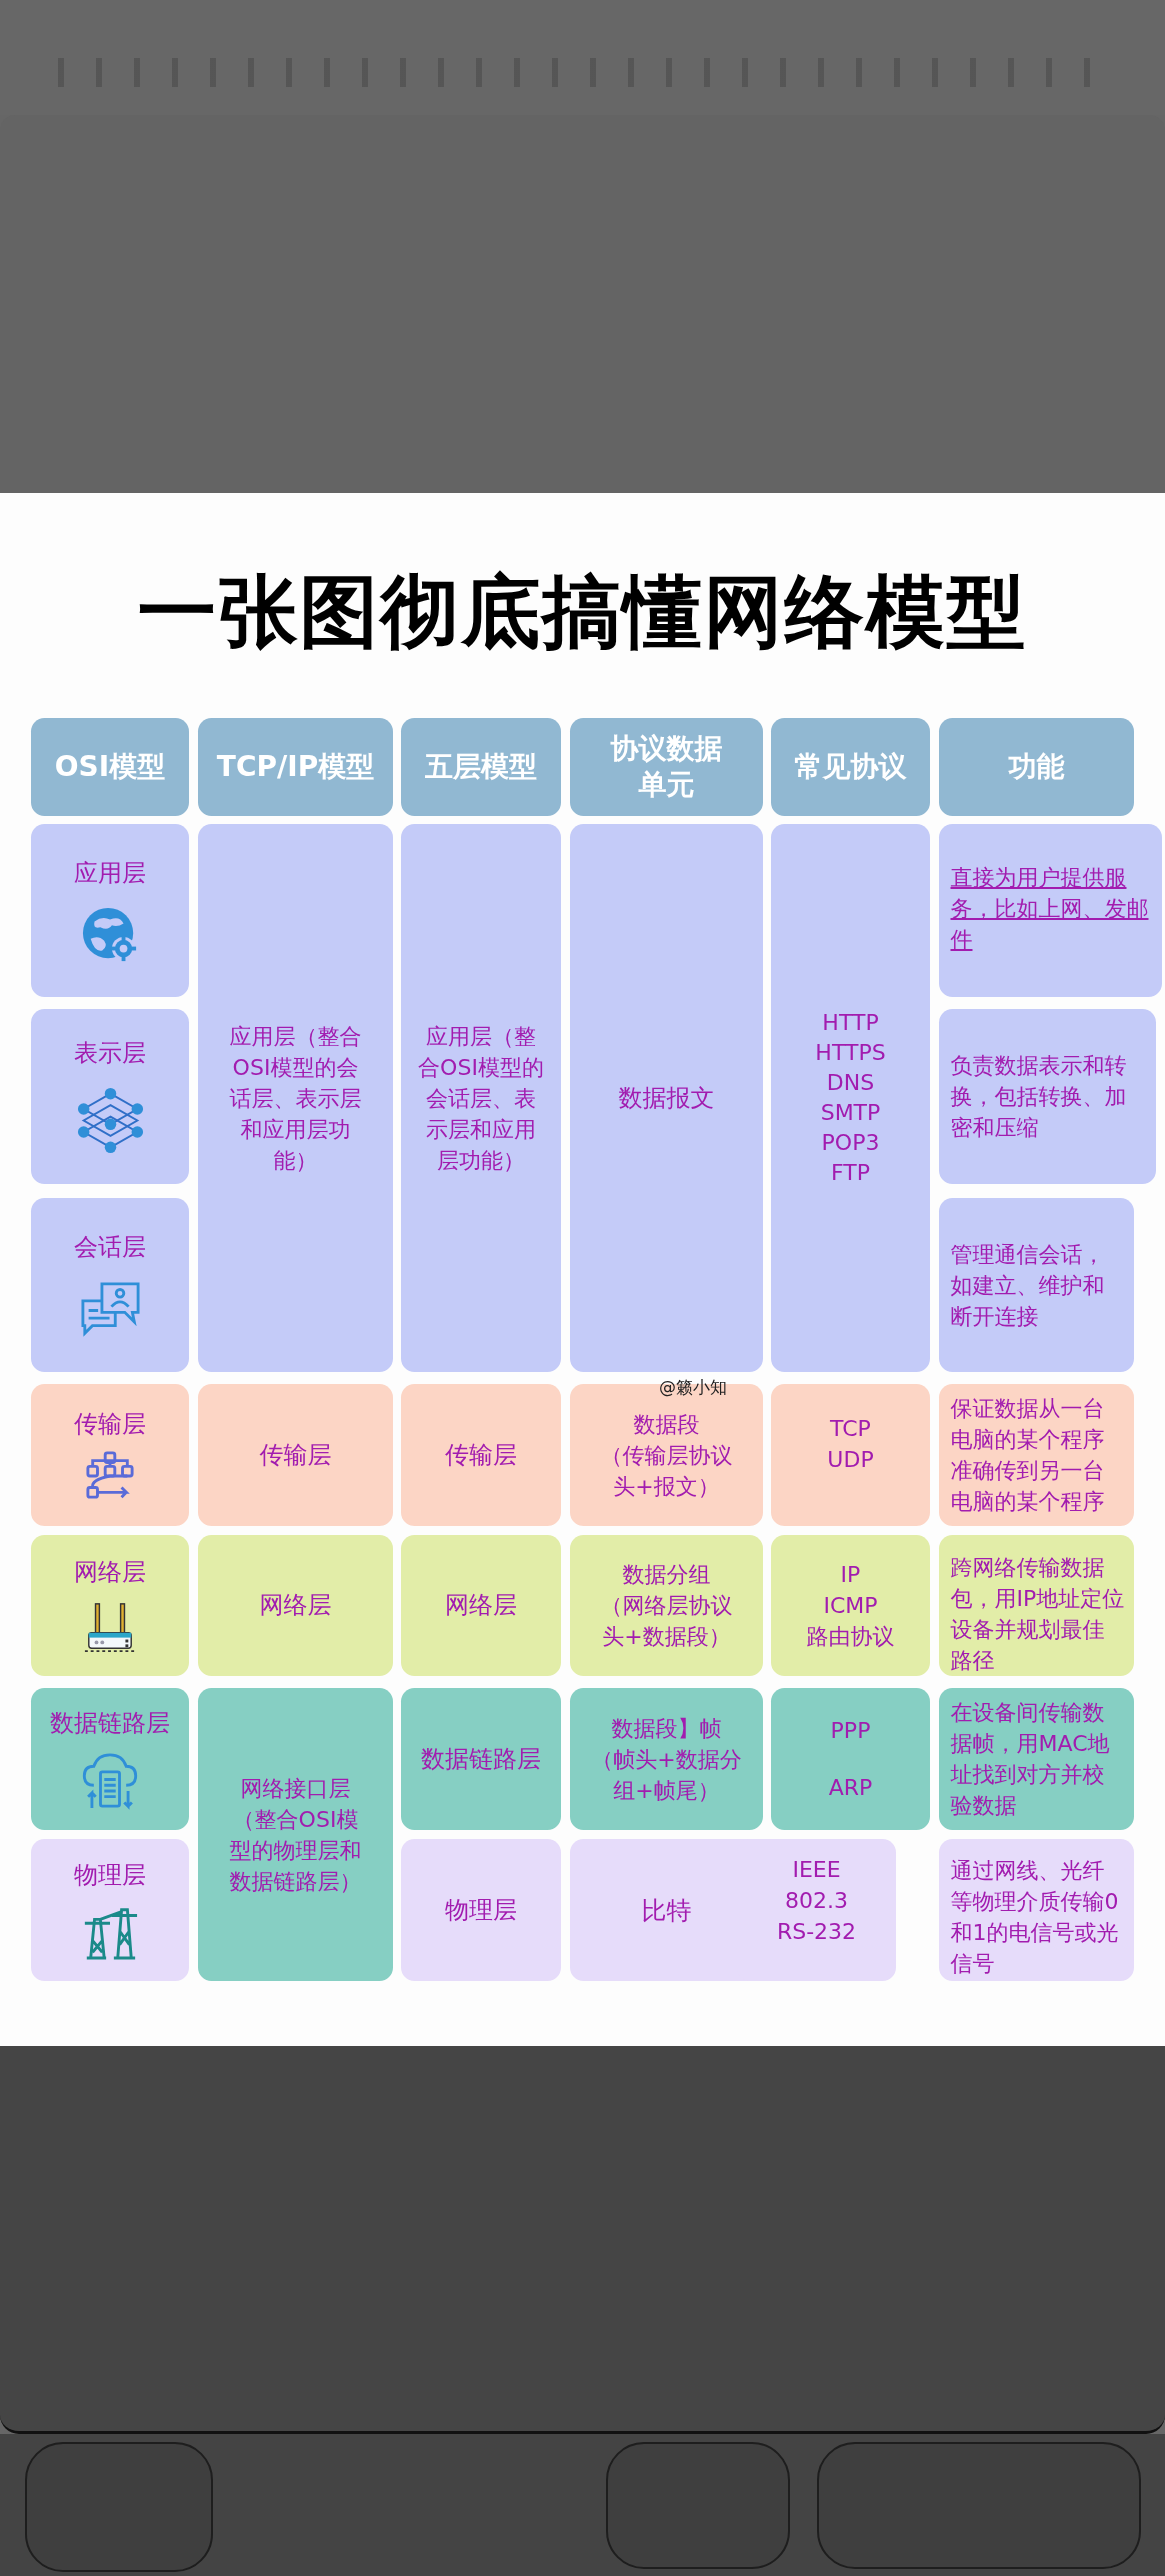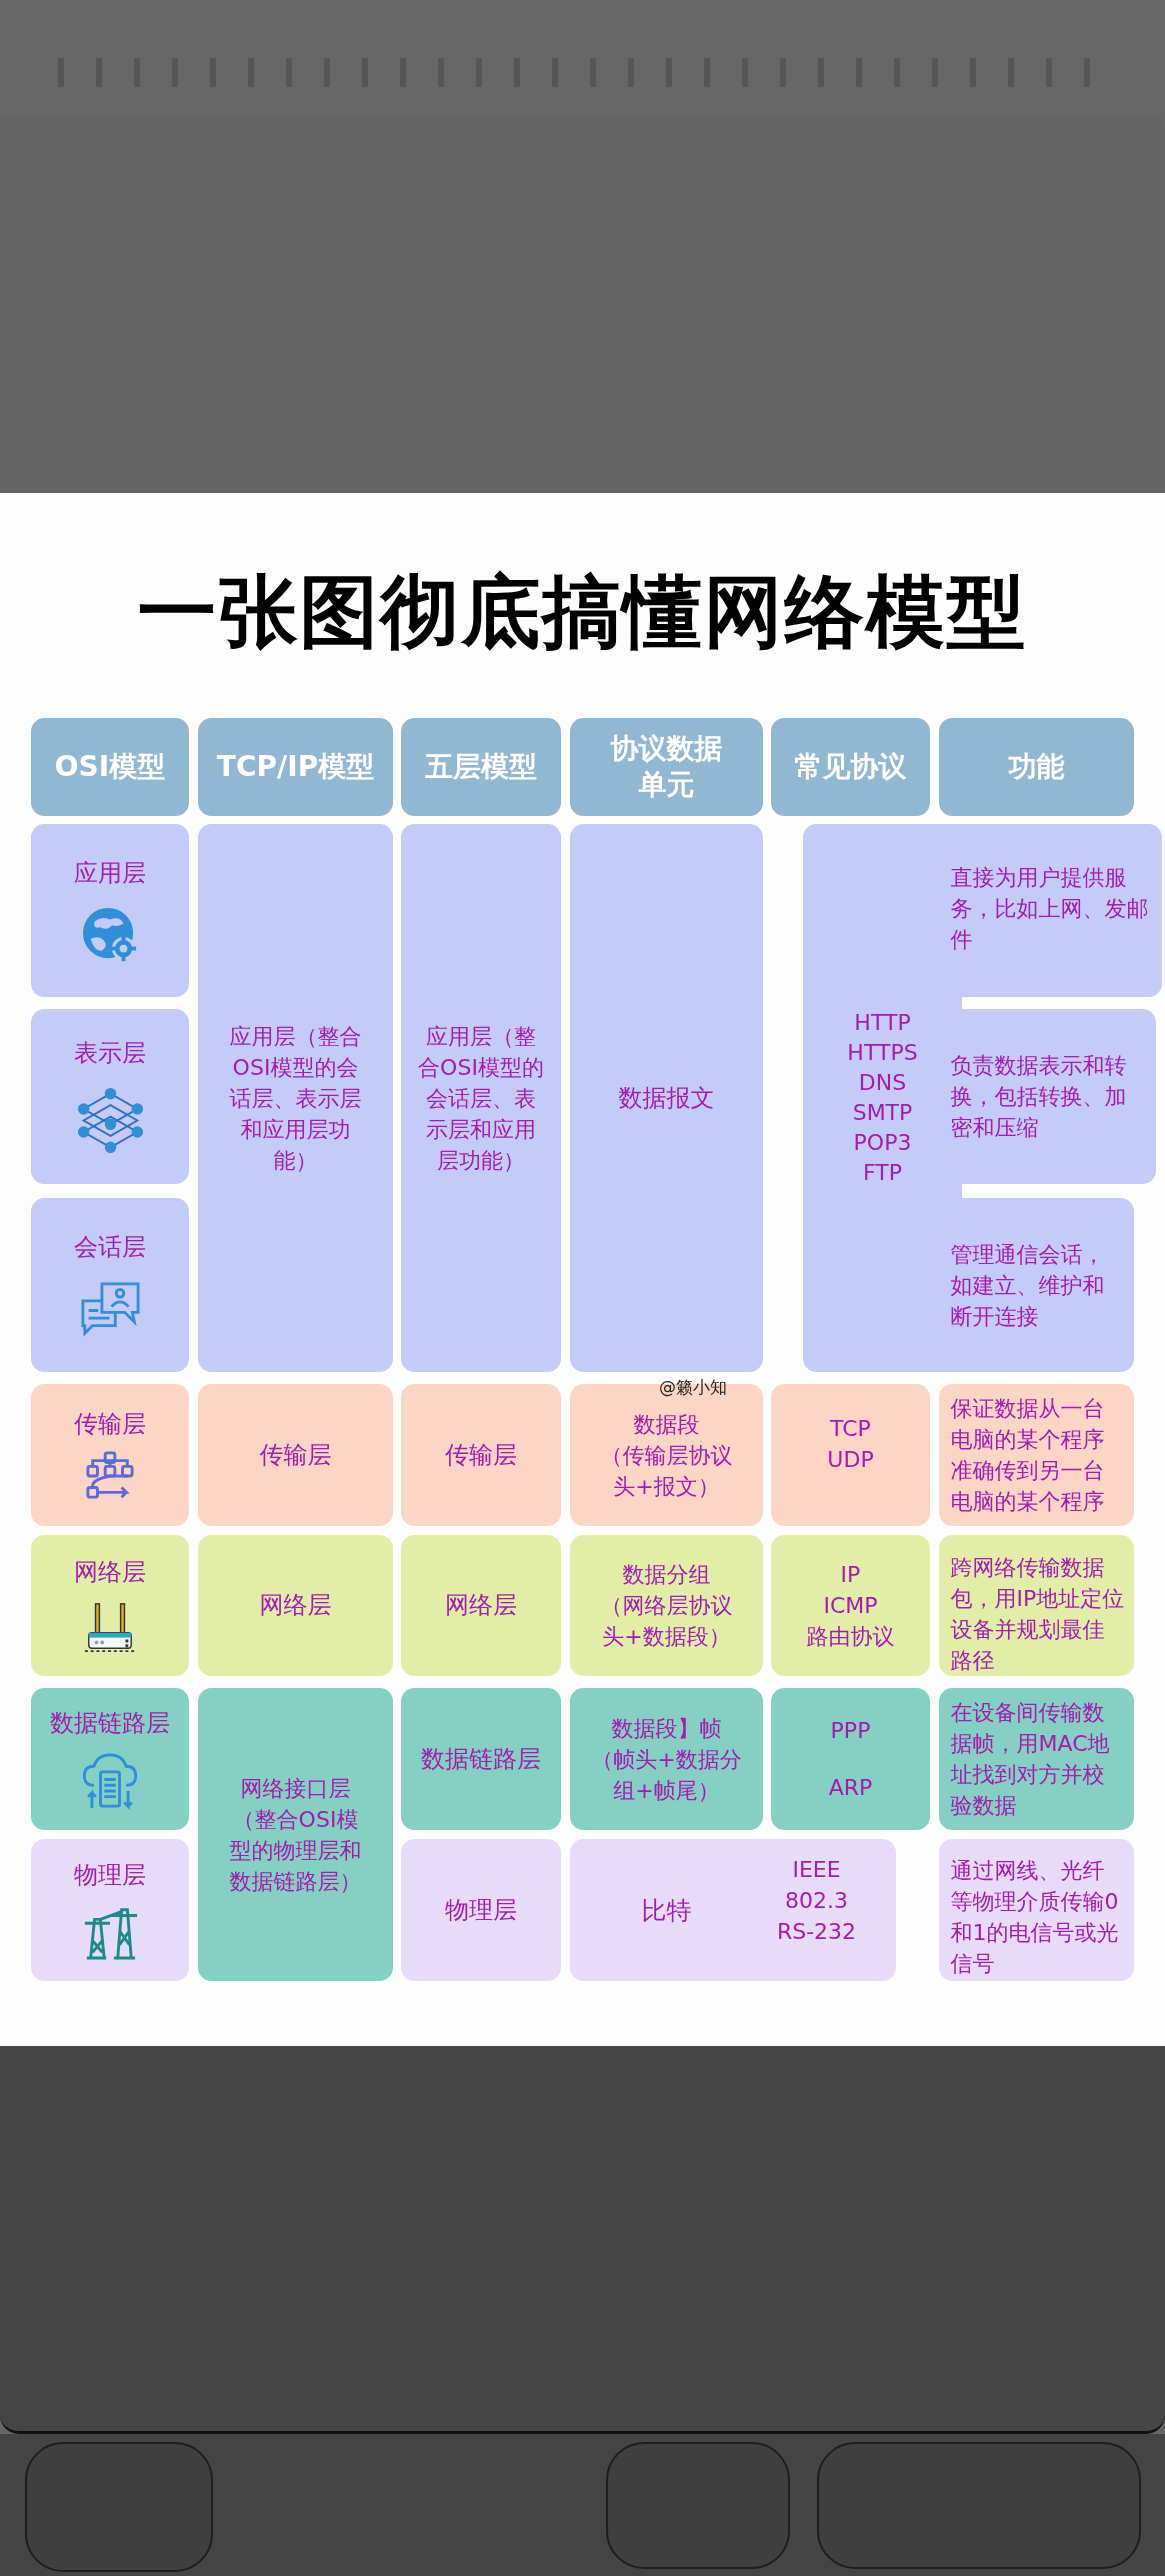--- a/index.html
+++ b/index.html
@@ -180,21 +180,21 @@
 <div class="cell c-blue" style="left:570px;top:824px;width:193px;height:548px;font-size:24px;">数据报文</div>
 <div class="cell c-orange" style="left:570px;top:1384px;width:193px;height:142px;white-space:pre-line;padding:0 21px;">数据段
 （传输层协议头+报文）</div>
 <div class="watermark" style="left:659px;top:1376px;">@籁小知</div>
 <div class="cell c-yellow" style="left:570px;top:1535px;width:193px;height:141px;white-space:pre-line;padding:0 21px;">数据分组
 （网络层协议头+数据段）</div>
 <div class="cell c-teal" style="left:570px;top:1688px;width:193px;height:142px;white-space:pre-line;padding:0 21px;">数据段】帧
 （帧头+数据分组+帧尾）</div>
 <div class="cell c-purple" style="left:570px;top:1839px;width:193px;height:142px;font-size:25px;">比特</div>
 
-<div class="cell c-blue" style="left:771px;top:824px;width:159px;height:548px;font-size:22px;line-height:30px;margin-left:32px;">
+<div class="cell c-blue" style="left:771px;top:824px;width:159px;height:548px;font-size:22px;line-height:30px;">
   <span>HTTP</span>
   <span>HTTPS</span>
   <span>DNS</span>
   <span>SMTP</span>
   <span>POP3</span>
   <span>FTP</span>
 </div>
 <div class="cell c-orange" style="left:771px;top:1384px;width:159px;height:142px;justify-content:flex-start;padding-top:29px;">
   <span>TCP</span>
   <span>UDP</span>
@@ -207,21 +207,21 @@
 <div class="cell c-teal" style="left:771px;top:1688px;width:159px;height:142px;gap:26px;">
   <span>PPP</span>
   <span>ARP</span>
 </div>
 <div class="cell c-purple" style="left:737px;top:1839px;width:159px;height:142px;justify-content:flex-start;padding-top:15.3px;">
   <span>IEEE</span>
   <span>802.3</span>
   <span>RS-232</span>
 </div>
 
-<div class="cell c-blue left-text" style="left:939px;top:824px;width:223px;height:173px;padding-top:38px;">直接为用户提供服务，比如上网、发邮件</div>
+<div class="cell c-blue left-text" style="left:939px;top:824px;width:223px;height:173px;padding-top:38px;text-decoration:underline;">直接为用户提供服务，比如上网、发邮件</div>
 <div class="cell c-blue left-mid" style="left:939px;top:1009px;width:217px;height:175px;">负责数据表示和转换，包括转换、加密和压缩</div>
 <div class="cell c-blue left-mid" style="left:939px;top:1198px;width:195px;height:174px;">管理通信会话，如建立、维护和断开连接</div>
 <div class="cell c-orange left-mid" style="left:939px;top:1384px;width:195px;height:142px;">保证数据从一台电脑的某个程序准确传到另一台电脑的某个程序</div>
 <div class="cell c-yellow left-mid" style="left:939px;top:1535px;width:195px;height:141px;padding-top:17px;">跨网络传输数据包，用IP地址定位设备并规划最佳路径</div>
 <div class="cell c-teal left-mid" style="left:939px;top:1688px;width:195px;height:142px;">在设备间传输数据帧，用MAC地址找到对方并校验数据</div>
 <div class="cell c-purple left-mid" style="left:939px;top:1839px;width:195px;height:142px;padding-top:13.4px;">通过网线、光纤等物理介质传输0和1的电信号或光信号</div>
 
 <div class="bottom-panel"></div>
 <div class="bottom-bar">
   <div class="bbtn" style="left:25px;top:7.7px;width:188px;height:130px;"></div>

